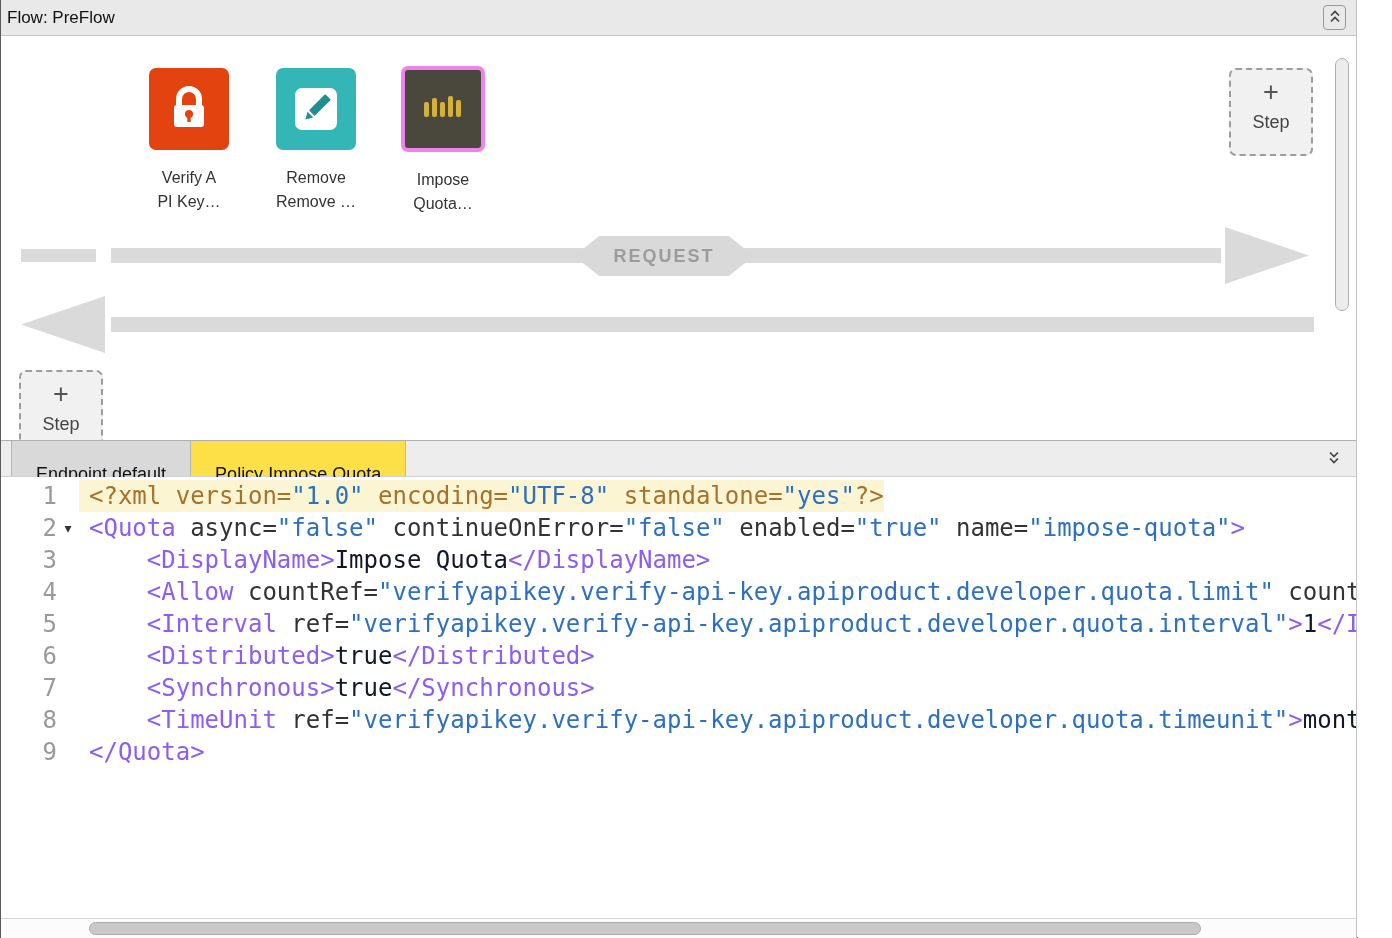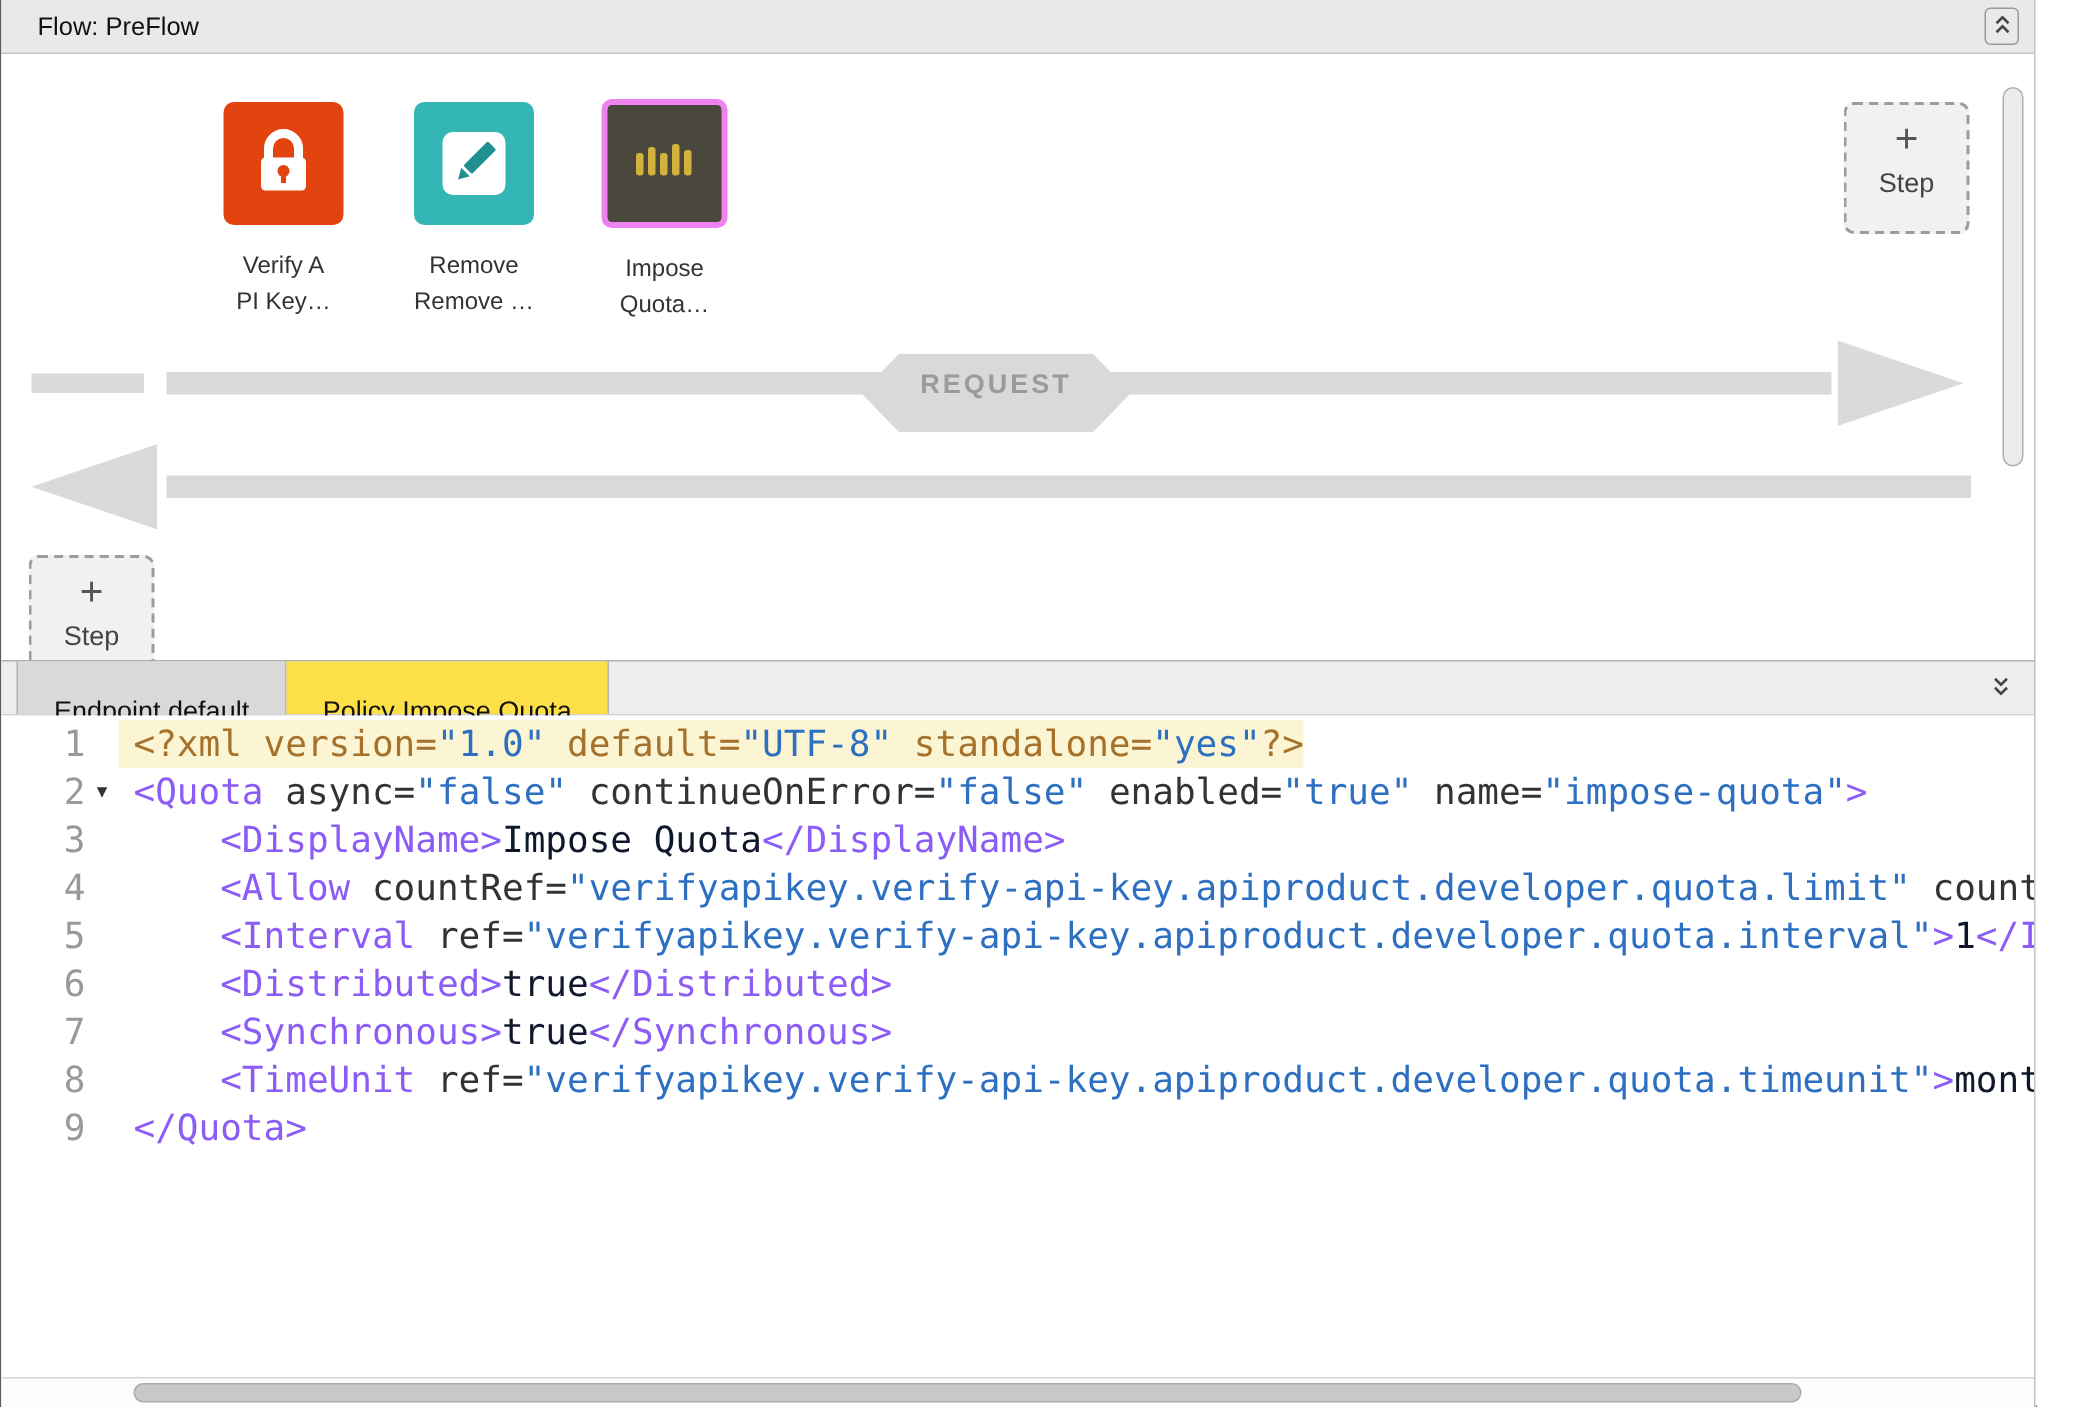--- a/index.html
+++ b/index.html
@@ -3,21 +3,21 @@
 <meta charset="utf-8">
 <style>
   * { margin:0; padding:0; box-sizing:border-box; }
   html,body { width:1392px; height:938px; overflow:hidden; }
   body { font-family:"Liberation Sans", sans-serif; background:#fff; }
   .window { position:relative; width:1392px; height:938px; background:#fff; border-left:1px solid #5a5a5a; border-bottom:1px solid #5a5a5a; }
   .main-col { position:absolute; left:0; top:0; width:1356px; height:938px; border-right:1px solid #c2c2c2; background:#fff; }
   .right-strip { position:absolute; left:1357px; top:0; width:35px; height:938px; background:#fff; }
 
   
-  .flow-header { height:36px; background:#e9e9e9; border-bottom:1px solid #c6c6c6; display:flex; align-items:center; padding:0 10px 0 24px; }
+  .flow-header { height:36px; background:#e9e9e9; border-bottom:1px solid #c6c6c6; display:flex; align-items:center; padding:0 10px 0 6px; }
   .flow-title { font-size:17px; color:#111; }
   .collapse-btn { margin-left:auto; width:23px; height:25px; border:1px solid #9a9a9a; border-radius:4px; background:transparent; display:flex; align-items:center; justify-content:center; cursor:pointer; }
 
   
   .flow-canvas { position:relative; height:404px; background:#fff; overflow:hidden; }
 
   .steps-row { position:absolute; left:145px; top:32px; display:flex; gap:41px; }
   .step { width:86px; display:flex; flex-direction:column; align-items:center; cursor:pointer; }
   .step-icon { width:80px; height:82px; border-radius:7px; display:flex; align-items:center; justify-content:center; }
   .step-icon.lock { background:#e2430f; }
@@ -26,21 +26,21 @@
   .step.selected .step-icon { border:4px solid #ee82ee; width:84px; height:86px; margin-top:-2px; }
   .step-label { margin-top:16px; font-size:16px; line-height:24px; color:#333; text-align:center; white-space:nowrap; }
 
   .add-step { position:absolute; width:84px; height:88px; background:#f1f1f1; border:2px dashed #9c9c9c; border-radius:7px; display:flex; flex-direction:column; align-items:center; padding-top:8px; gap:6px; cursor:pointer; }
   .add-step .plus { font-size:27px; line-height:28px; color:#555; font-weight:400; }
   .add-step .lbl { font-size:18px; color:#444; }
   .add-step.top-right { left:1228px; top:32px; }
   .add-step.bottom-left { left:18px; top:334px; }
 
   .arrow-piece { position:absolute; background:#dadada; }
-  .arrow-label { position:absolute; background:#d9d9d9; color:#9b9b9b; font-size:18px; font-weight:700; letter-spacing:2px; text-align:center; line-height:40px; height:52px;
+  .arrow-label { position:absolute; background:#d9d9d9; color:#9b9b9b; font-size:18px; font-weight:700; letter-spacing:2px; text-align:center; line-height:40px; height:40px;
     clip-path:polygon(0% 50%, 14% 0%, 86% 0%, 100% 50%, 86% 100%, 14% 100%); }
   .req-stub  { left:20px;  top:213px; width:75px;  height:13px; }
   .req-bar   { left:110px; top:212px; width:1110px; height:15px; }
   .req-label { left:573px; top:200px; width:180px; }
   .req-head  { left:1224px; top:191px; width:84px; height:57px; clip-path:polygon(0 0, 100% 50%, 0 100%); }
   .res-head  { left:20px;  top:260px; width:84px; height:57px; clip-path:polygon(100% 0, 0 50%, 100% 100%); }
   .res-bar   { left:110px; top:281px; width:1203px; height:15px; }
   .res-label { left:578px; top:269px; width:192px; }
 
   .v-scrollbar { position:absolute; left:1334px; top:20px; width:14px; height:376px; }
@@ -175,21 +175,21 @@
       </button>
     </div>
 
     <div class="editor">
       <div id="code-lines">
           <div class="code-line">
             <span class="gutter">
               <span class="ln">1</span>
               <span class="fold"></span>
             </span>
-            <span class="content hl"><span class="tok-meta">&lt;?xml version=</span><span class="tok-str">"1.0"</span><span class="tok-meta"> default=</span><span class="tok-str">"UTF-8"</span><span class="tok-meta"> standalone=</span><span class="tok-str">"yes"</span><span class="tok-meta">?&gt;</span></span>
+            <span class="content hl"><span class="tok-meta">&lt;?xml version=</span><span class="tok-str">"1.0"</span><span class="tok-meta"> encoding=</span><span class="tok-str">"UTF-8"</span><span class="tok-meta"> standalone=</span><span class="tok-str">"yes"</span><span class="tok-meta">?&gt;</span></span>
           </div>
           <div class="code-line">
             <span class="gutter">
               <span class="ln">2</span>
               <span class="fold">▾</span>
             </span>
             <span class="content"><span class="tok-tag">&lt;Quota</span><span class="tok-attr"> async=</span><span class="tok-str">"false"</span><span class="tok-attr"> continueOnError=</span><span class="tok-str">"false"</span><span class="tok-attr"> enabled=</span><span class="tok-str">"true"</span><span class="tok-attr"> name=</span><span class="tok-str">"impose-quota"</span><span class="tok-tag">&gt;</span></span>
           </div>
           <div class="code-line">
             <span class="gutter">

